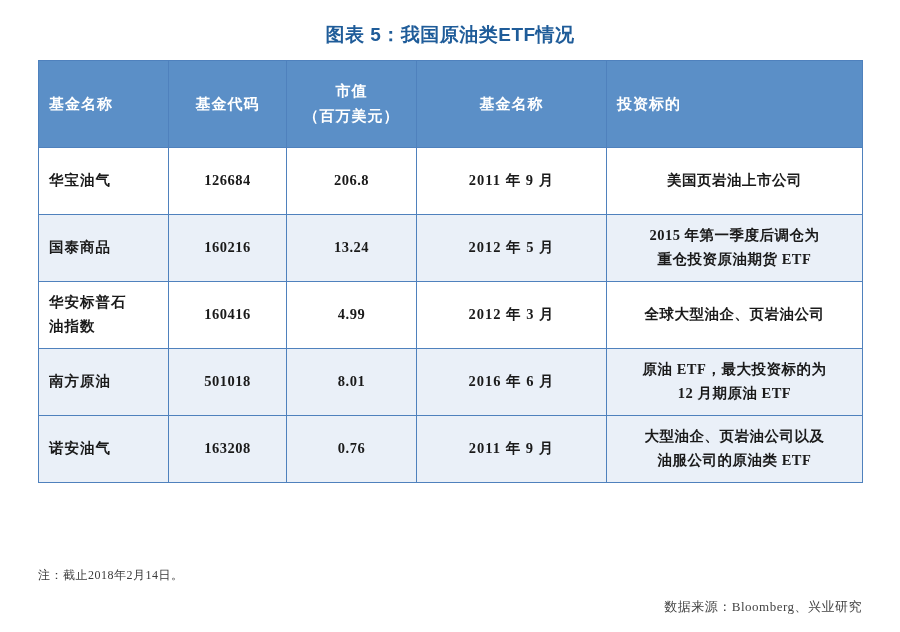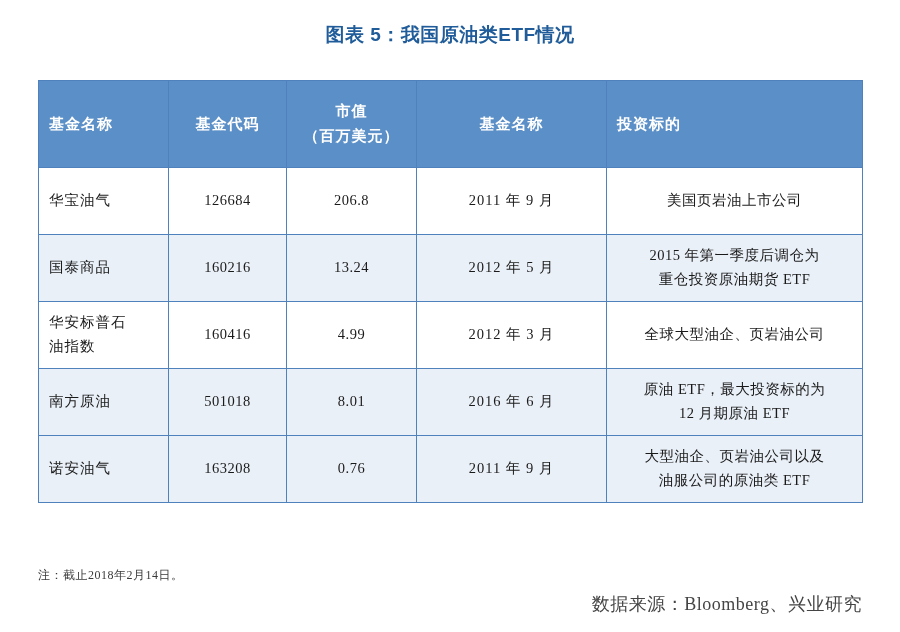--- a/index.html
+++ b/index.html
@@ -21,21 +21,21 @@
     box-sizing: border-box;
     padding: 0;
   }
   .title {
     text-align: center;
     font-size: 19px;
     font-weight: bold;
     color: #1f5c99;
     letter-spacing: 0.5px;
     padding-top: 22px;
-    padding-bottom: 32px;
+    padding-bottom: 12px;
     font-family: "Liberation Sans", "DejaVu Sans", sans-serif;
   }
   .table-wrap {
     margin: 0 38px;
   }
   table.etf {
     border-collapse: collapse;
     width: 824px;
     table-layout: fixed;
     font-size: 14.5px;
@@ -57,20 +57,21 @@
   }
   thead th.left-al {
     text-align: left;
   }
   thead th .stack {
     display: block;
   }
   tbody tr td {
     background: #ffffff;
     height: 54px;
+    font-weight: bold;
   }
   tbody tr.alt td {
     background: #eaf0f8;
   }
   td.c-name {
     text-align: left;
     padding-left: 14px;
     letter-spacing: 1px;
   }
   td.c-code {
@@ -98,21 +99,21 @@
     left: 38px;
     bottom: 48px;
     font-size: 12px;
     color: #3a3a3a;
     letter-spacing: 0.5px;
   }
   .source {
     position: absolute;
     right: 38px;
     bottom: 16px;
-    font-size: 18px;
+    font-size: 13px;
     color: #444444;
     letter-spacing: 0.5px;
   }
 </style>
 </head>
 <body>
 
 <div class="page">
 
   <div class="title">图表 5：我国原油类ETF情况</div>

